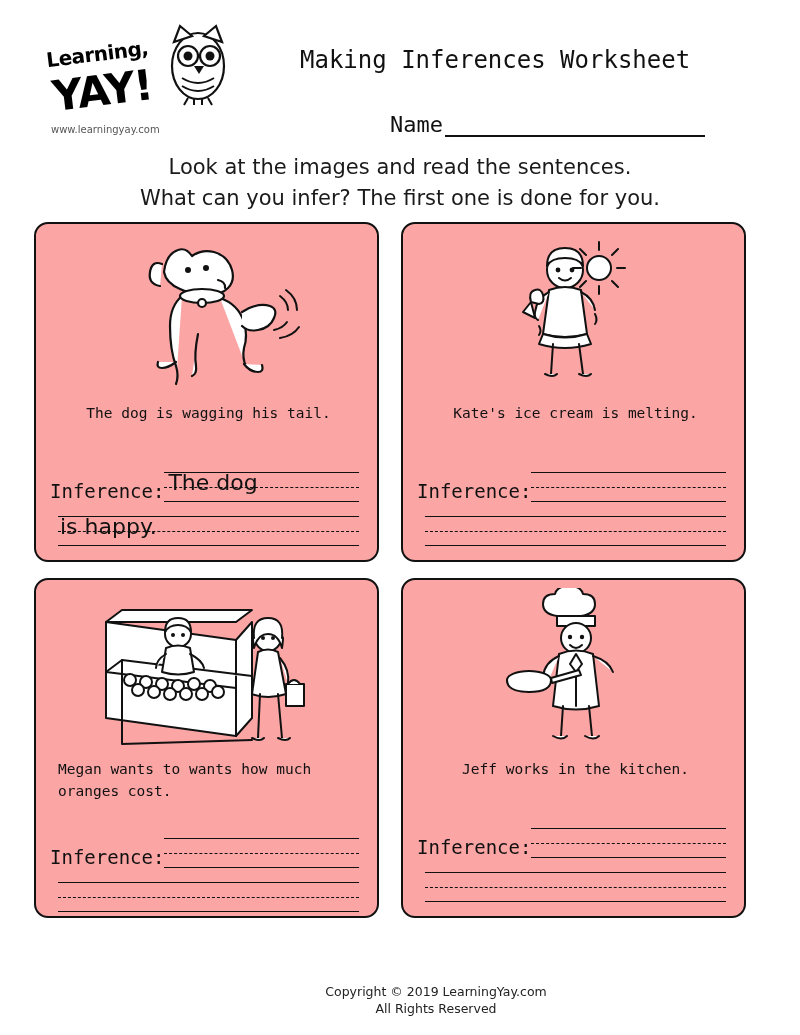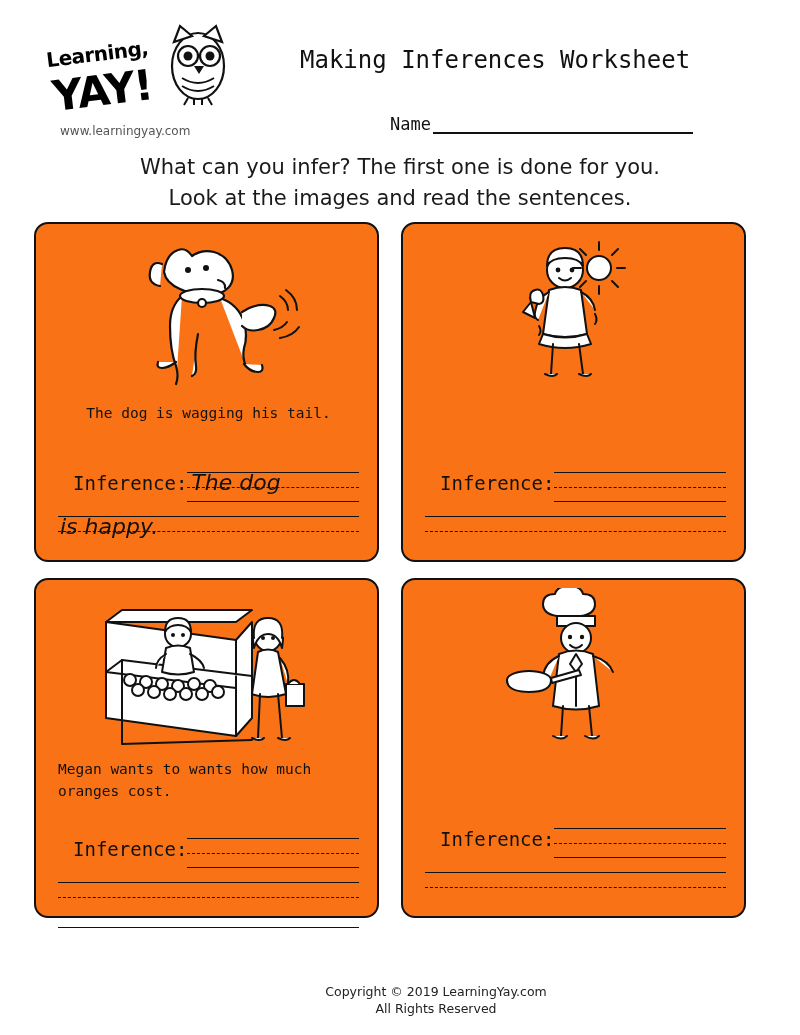--- a/index.html
+++ b/index.html
@@ -45,23 +45,23 @@
     top: 54px;
     font-family: "DejaVu Sans", sans-serif;
     font-weight: bold;
     font-size: 42px;
     color: #000;
     transform: rotate(-7deg);
     letter-spacing: -1px;
   }
   .logo-url {
     position: absolute;
-    left: 22px;
+    left: 13px;
     top: 112px;
-    font-size: 12px;
+    font-size: 10px;
     color: #555;
   }
   .owl {
     position: absolute;
     left: 120px;
     top: 0px;
     width: 80px;
     height: 96px;
   }
 
@@ -77,21 +77,21 @@
   }
   .name-row {
     position: absolute;
     left: 390px;
     top: 112px;
     display: flex;
     align-items: flex-end;
   }
   .name-label {
     font-family: "DejaVu Sans Mono", monospace;
-    font-size: 17px;
+    font-size: 22px;
     color: #111;
   }
   .name-blank {
     width: 260px;
     border-bottom: 2px solid #111;
     height: 20px;
     margin-left: 2px;
   }
 
   
@@ -117,21 +117,21 @@
     flex-wrap: wrap;
     gap: 16px 22px;
   }
   .card {
     width: 345px;
     height: 340px;
     border: 2px solid #111;
     border-radius: 14px;
     box-sizing: border-box;
     position: relative;
-    background: #f97316;
+    background: #fca5a5;
   }
 
   .art {
     position: absolute;
     top: 6px;
     left: 0;
     width: 100%;
     height: 172px;
     display: flex;
     align-items: center;
@@ -147,58 +147,57 @@
     font-size: 14.5px;
     line-height: 22px;
     color: #111;
   }
   .sentence.center {
     text-align: center;
   }
 
   .inference-row {
     position: absolute;
-    left: 37px;
+    left: 14px;
     right: 18px;
     top: 248px;
     display: flex;
-    align-items: flex-start;
+    align-items: flex-end;
   }
   .inf-label {
     font-family: "DejaVu Sans Mono", monospace;
     font-size: 19px;
     color: #111;
     white-space: nowrap;
   }
   .writing-line {
     flex: 1;
     position: relative;
     height: 30px;
-    font-style: italic;
   }
   .writing-line .top {
     position: absolute;
     left: 0; right: 0; top: 0;
     border-top: 1.5px solid #111;
   }
   .writing-line .mid {
     position: absolute;
     left: 0; right: 0; top: 15px;
     border-top: 1.5px dashed #111;
   }
   .writing-line .bot {
     position: absolute;
     left: 0; right: 0; bottom: 0;
     border-top: 1.5px solid #111;
   }
   .full-line {
     position: absolute;
     left: 22px;
     right: 18px;
-    height: 46px;
+    height: 30px;
   }
   .handwriting {
     position: absolute;
     font-family: "DejaVu Sans", sans-serif;
     font-size: 22px;
     color: #111;
     white-space: nowrap;
   }
 
   
@@ -241,22 +240,22 @@
 
   <div class="doc-title">Making Inferences Worksheet</div>
 
   <div class="name-row">
     <span class="name-label">Name</span>
     <span class="name-blank"></span>
   </div>
 </div>
 
 <div class="instructions">
+  <div>Look at the images and read the sentences.</div>
   <div>What can you infer? The first one is done for you.</div>
-  <div>Look at the images and read the sentences.</div>
 </div>
 
 <div class="grid">
 
   <div class="card">
     <div class="art">
       <svg width="210" height="165" viewBox="0 0 210 165">
         <g fill="#fff" stroke="#111" stroke-width="2.2" stroke-linejoin="round" stroke-linecap="round">
           <path d="M62 38 q2 -18 14 -22 q8 -3 14 6 q10 -7 22 -4 q14 4 18 18 q3 11 -4 18 q-8 8 -22 7 q-16 -1 -26 -6 q-14 -6 -16 -17 Z"></path>
           <path d="M60 30 q-10 -4 -12 8 q-2 12 10 14"></path>
@@ -319,20 +318,21 @@
           <path d="M52 68 q-3 -10 4 -12 q6 -2 8 5 q2 8 -4 9 Z"></path>
           <circle cx="120" cy="34" r="12"></circle>
         </g>
         <g stroke="#111" stroke-width="2" fill="none" stroke-linecap="round">
           <path d="M120 16 v-8 M120 52 v8 M102 34 h-8 M138 34 h8"></path>
           <path d="M107 21 l-6 -6 M133 21 l6 -6 M107 47 l-6 6 M133 47 l6 6"></path>
           <path d="M116 80 q3 6 0 10 M60 92 q3 5 0 9"></path>
         </g>
       </svg>
     </div>
+    <div class="sentence center">Kate's ice cream is melting.</div>
 
     <div class="inference-row">
       <span class="inf-label">Inference:</span>
       <span class="writing-line">
         <span class="top"></span>
           <span class="mid"></span>
           <span class="bot"></span>
         <span class="handwriting" style="left:4px; top:-2px;"></span>
       </span>
     </div>
@@ -421,20 +421,21 @@
           <path d="M114 68 q16 5 20 16"></path>
           <path d="M84 118 l-2 30 M110 118 l3 30"></path>
           <path d="M74 148 q9 5 14 0 M106 148 q9 5 14 0"></path>
           <path d="M68 96 q-6 2 -8 6"></path>
           <ellipse cx="50" cy="92" rx="22" ry="9"></ellipse>
           <path d="M28 92 q0 12 22 12 q22 0 22 -12"></path>
           <path d="M72 90 l28 -8 l2 5 l-29 8 Z"></path>
         </g>
       </svg>
     </div>
+    <div class="sentence center">Jeff works in the kitchen.</div>
 
     <div class="inference-row" style="top:248px;">
       <span class="inf-label">Inference:</span>
       <span class="writing-line">
         <span class="top"></span>
           <span class="mid"></span>
           <span class="bot"></span>
         <span class="handwriting" style="left:4px; top:-2px;"></span>
       </span>
     </div>

